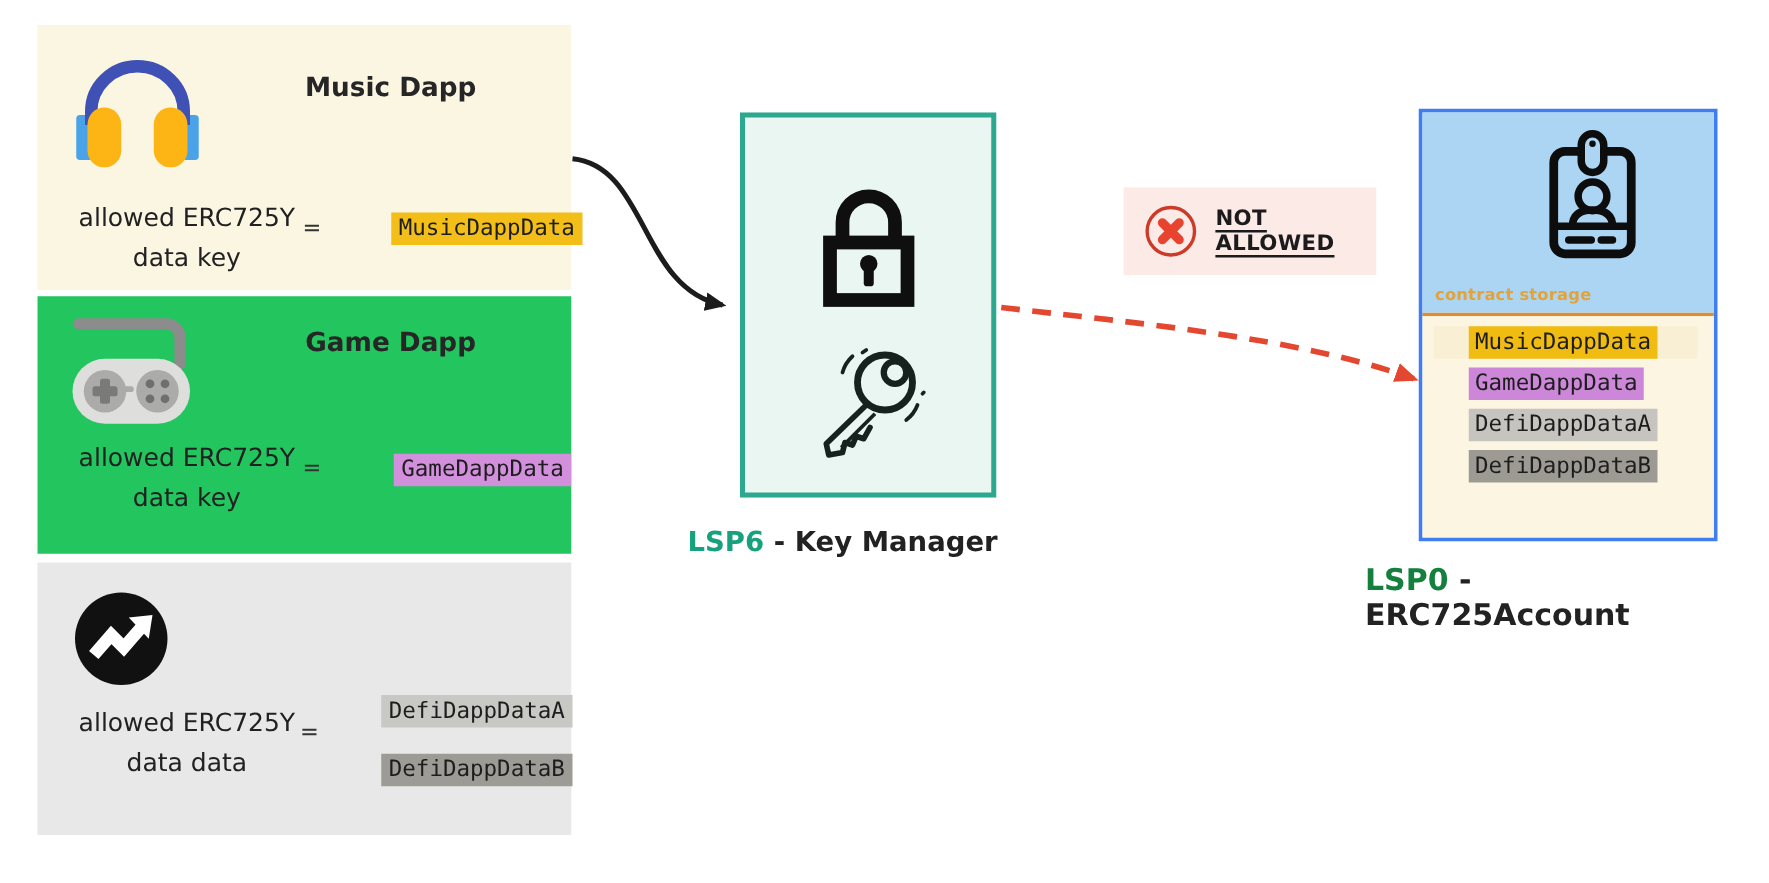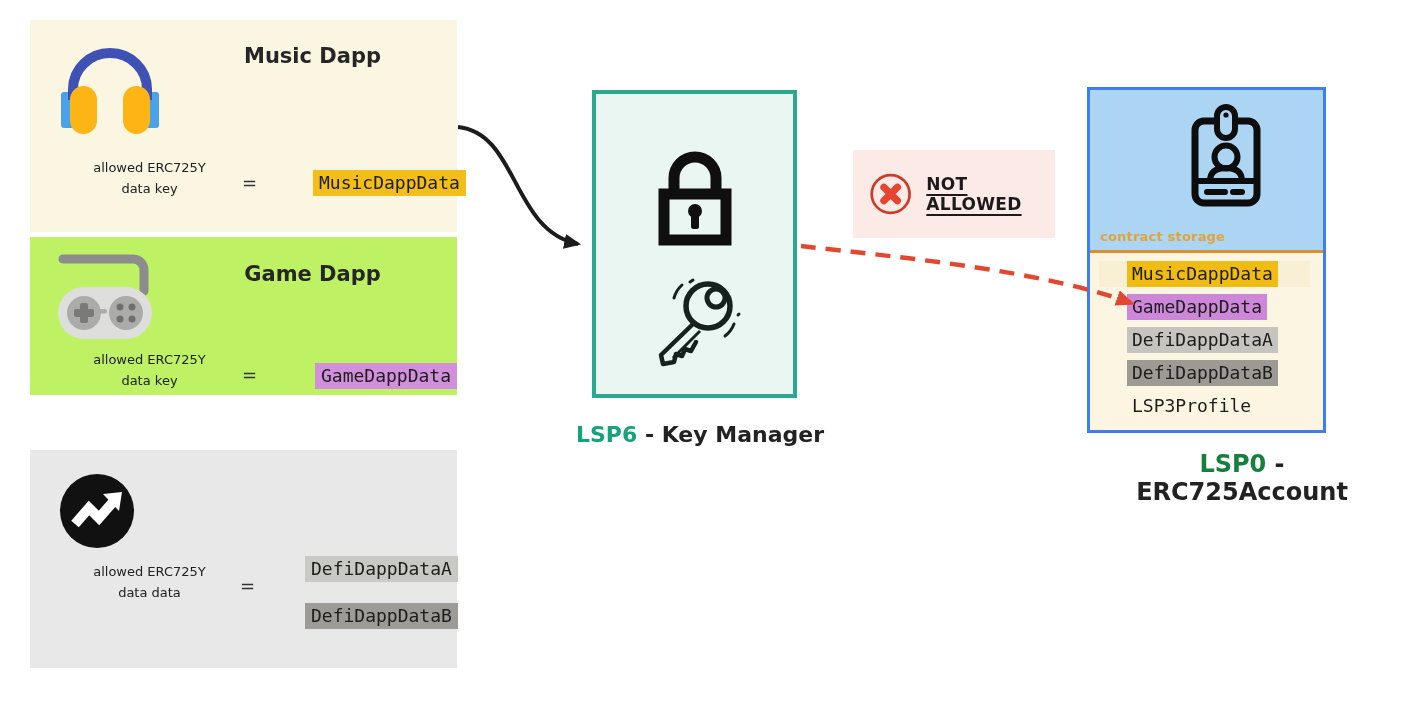--- a/index.html
+++ b/index.html
@@ -4,47 +4,47 @@
 <style>
   html,body{margin:0;padding:0;background:#ffffff;}
   .canvas{
     position:relative;width:1415px;height:706px;background:#ffffff;overflow:hidden;
     font-family:"DejaVu Sans","Liberation Sans",sans-serif;color:#212121;
   }
   .abs{position:absolute;}
   
   .dapp-card{position:absolute;left:30px;width:427px;}
   .card-music{top:20px;height:212px;background:#FBF6E2;}
-  .card-game{top:237px;height:158px;background:#bef264;}
+  .card-game{top:237px;height:206px;background:#22c55e;}
   .card-defi{top:450px;height:218px;background:#E8E8E8;}
   .dapp-title{position:absolute;left:150px;right:12px;text-align:center;
     font-size:21px;font-weight:bold;color:#262626;}
   .dapp-label{position:absolute;left:12px;width:215px;text-align:center;
-    font-size:13px;line-height:1.6;color:#212121;}
+    font-size:20px;line-height:1.6;color:#212121;}
   .equals{position:absolute;font-size:18px;color:#333;}
   .chip{display:inline-block;font-family:"DejaVu Sans Mono","Liberation Mono",monospace;
     font-size:18px;line-height:26px;padding:0 6px;color:#1d1d1d;white-space:nowrap;margin-left:28px;}
   .chip-gold{background:#F2BE17;}
   .chip-purple{background:#D18FDC;}
   .chip-gray-a{background:#C8C8C4;}
   .chip-gray-b{background:#9D9B95;}
   
   .km-box{position:absolute;left:592px;top:90px;width:205px;height:308px;
     background:#E9F6F1;border:4px solid #2BA88E;box-sizing:border-box;}
-  .km-label,.acct-label{position:absolute;text-align:center;font-weight:bold;color:#222;}
+  .km-label,.acct-label{position:absolute;text-align:left;font-weight:bold;color:#222;}
   .km-label{left:550px;width:300px;top:422px;font-size:22px;}
   .km-abbr{color:#17A17D;}
   
-  .na-badge{position:absolute;left:853px;top:150px;width:202px;height:88px;
+  .na-badge{position:absolute;left:899px;top:150px;width:202px;height:70px;
     background:#FBEAE6;display:flex;align-items:center;gap:14px;padding-left:16px;
     box-sizing:border-box;}
   .na-text{font-size:17px;font-weight:bold;color:#1b1b1b;text-decoration:underline;
     text-decoration-thickness:2px;text-underline-offset:4px;letter-spacing:.3px;}
   
-  .acct-box{position:absolute;left:1087px;top:87px;width:239px;height:346px;
+  .acct-box{position:absolute;left:1135px;top:87px;width:239px;height:346px;
     border:3px solid #3E7EF1;box-sizing:border-box;display:flex;flex-direction:column;}
   .acct-header{position:relative;height:160px;background:#ACD5F3;flex:0 0 auto;}
   .acct-divider{height:3px;background:#DE8F2D;flex:0 0 auto;}
   .acct-storage{flex:1 1 auto;background:#FCF5E2;padding:8px 9px 0 9px;}
   .acct-row{height:26px;margin-bottom:7px;}
   .acct-row .chip{font-size:18px;padding:0 5px;}
   .row-strip{background:#F9EFD4;width:calc(100% - 4px);}
   .chip-gold-2{background:#F0BC12;}
   .chip-purple-2{background:#CC87D9;}
   .chip-gray-a2{background:#C5C4BF;}
@@ -64,21 +64,21 @@
 <div class="canvas">
 
   <div class="dapp-card card-music">
     <svg class="abs icon-wrap" style="left:30px;top:20px;" width="100" height="94" viewBox="0 0 100 94">
       <rect x="1" y="52" width="13" height="36" rx="3" fill="#4AA3E8"></rect>
       <rect x="86" y="52" width="13" height="36" rx="3" fill="#4AA3E8"></rect>
       <path d="M13 60 v-11 a37 36 0 0 1 74 0 v11" fill="none" stroke="#3F51B5" stroke-width="10"></path>
       <rect x="10" y="46" width="27" height="48" rx="13.5" fill="#FDB515"></rect>
       <rect x="63" y="46" width="27" height="48" rx="13.5" fill="#FDB515"></rect>
     </svg>
-    <div class="dapp-title" style="top:24px;">Music Dapp</div>
+    <div class="dapp-title" style="top:38px;">Music Dapp</div>
     <div class="dapp-label" style="top:138px;">
       <span>allowed ERC725Y</span><br>
       <span>data key</span>
     </div>
     <div class="equals" style="left:212px;top:152px;">=</div>
     <span class="chip chip-gold abs" style="left:255px;top:150px;">MusicDappData</span>
   </div>
 
   <div class="dapp-card card-game">
     <svg class="abs icon-wrap" style="left:25px;top:12px;" width="100" height="96" viewBox="0 0 100 96">
@@ -170,23 +170,20 @@
       </div>
       <div class="acct-row">
         <span class="chip chip-purple-2">GameDappData</span>
       </div>
       <div class="acct-row">
         <span class="chip chip-gray-a2">DefiDappDataA</span>
       </div>
       <div class="acct-row">
         <span class="chip chip-gray-b2">DefiDappDataB</span>
       </div>
-      <div class="acct-row">
-        <span class="chip chip-plain">LSP3Profile</span>
-      </div>
     </div>
   </div>
   <div class="acct-label">
     <span class="acct-abbr">LSP0</span><span> - ERC725Account</span>
   </div>
 
   <svg class="arrows">
     <defs>
       <marker id="ah-black" viewBox="0 0 16 14" markerWidth="17" markerHeight="15" refX="13" refY="7" orient="auto" markerUnits="userSpaceOnUse">
         <path d="M0 0 L16 7 L0 14 Z" fill="#1C1C1C"></path>

